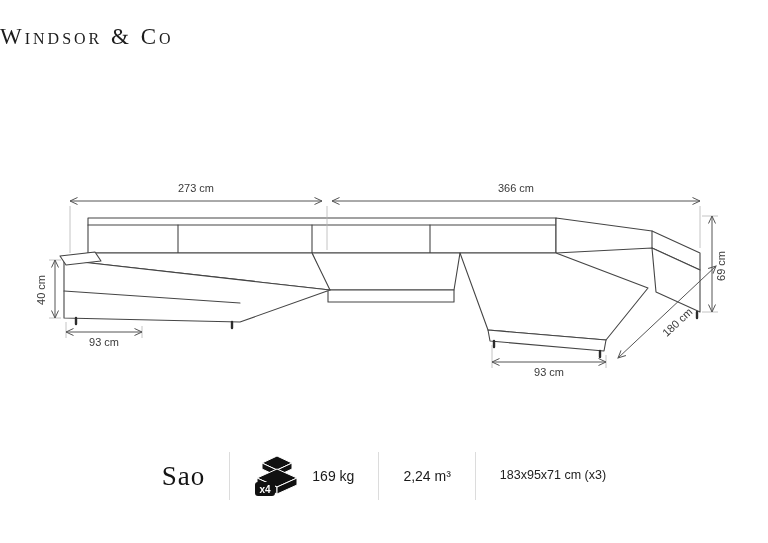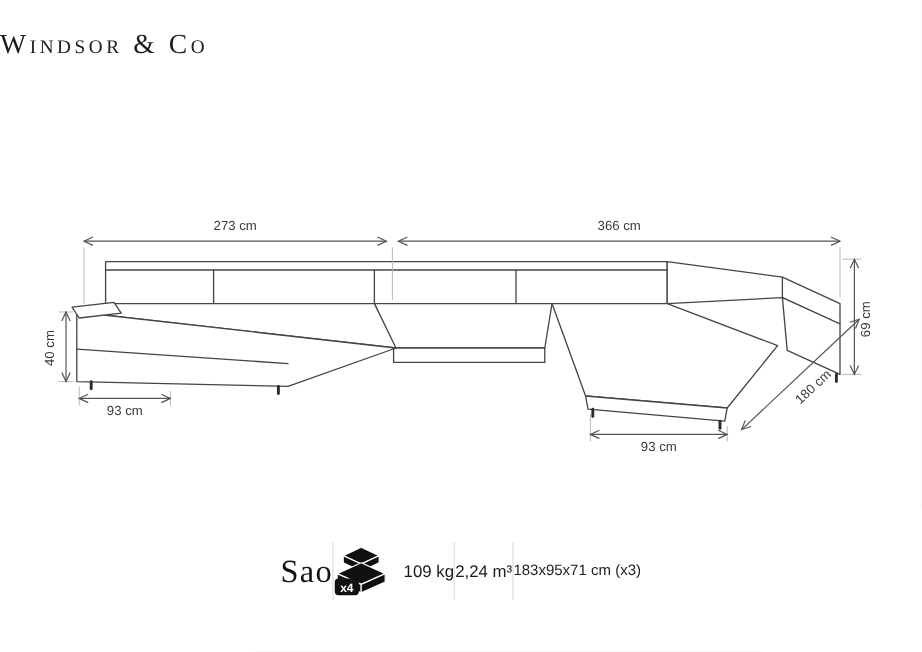--- a/index.html
+++ b/index.html
@@ -24,20 +24,21 @@
   .diagram{position:absolute;left:0;top:0;width:768px;height:543px;}
   .diagram text.dim{
     font-family:"Liberation Sans", sans-serif;
     font-size:11px;
     fill:#3a3a3a;
   }
   
   .footer{
     position:absolute;left:0;right:0;top:452px;
     display:flex;justify-content:center;align-items:center;
+    gap:24px;
     color:#1a1a1a;
   }
   .product-name{
     font-family:"Liberation Serif", serif;
     font-size:27px;
     letter-spacing:1px;
     color:#141414;
   }
   .vdiv{width:1px;height:48px;background:#dcdcdc;}
   .spec{font-size:14px;color:#1a1a1a;display:flex;align-items:center;gap:12px;}
@@ -137,21 +138,21 @@
           <path d="M23,3 L38,10 L23,17 L8,10 Z"></path>
           <path d="M8,10 L8,16 L23,23 L23,17 Z"></path>
           <path d="M38,10 L38,16 L23,23 L23,17 Z"></path>
           <path d="M23,16 L43,25 L23,34 L3,25 Z"></path>
           <path d="M3,25 L3,32 L23,41 L23,34 Z"></path>
           <path d="M43,25 L43,32 L23,41 L23,34 Z"></path>
         </g>
         <rect x="1" y="29" width="20" height="14" rx="3" fill="#111111"></rect>
         <text x="11" y="40" text-anchor="middle" font-size="10" font-weight="bold" fill="#ffffff" font-family="Liberation Sans, sans-serif">x4</text>
       </svg>
-      <span>109 kg</span>
+      <span>169 kg</span>
     </div>
 
     <div class="vdiv"></div>
 
     <div class="spec">2,24 m³</div>
 
     <div class="vdiv"></div>
 
     <div class="sizes">
       <div>183x95x71 cm (x3)</div>

